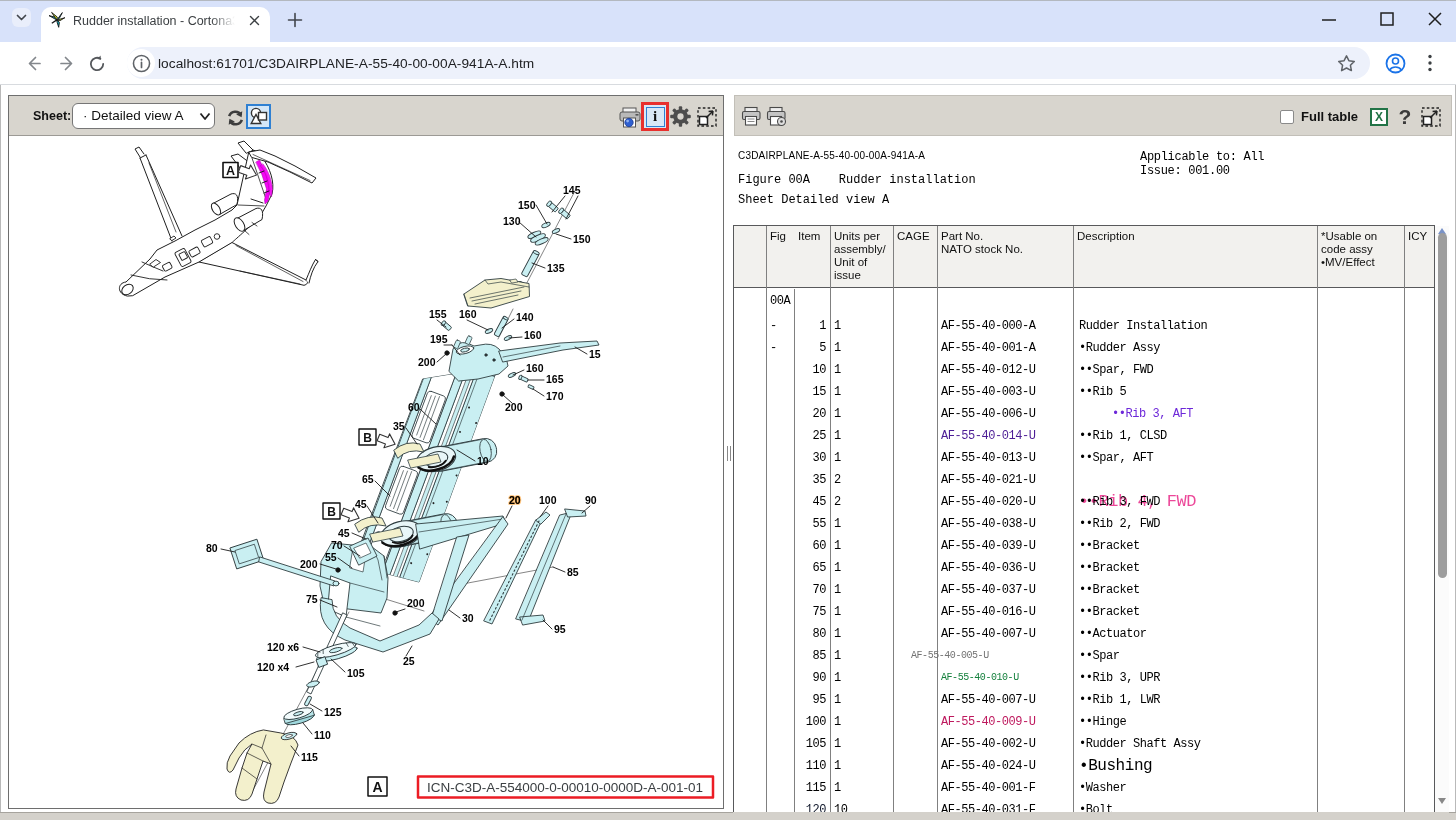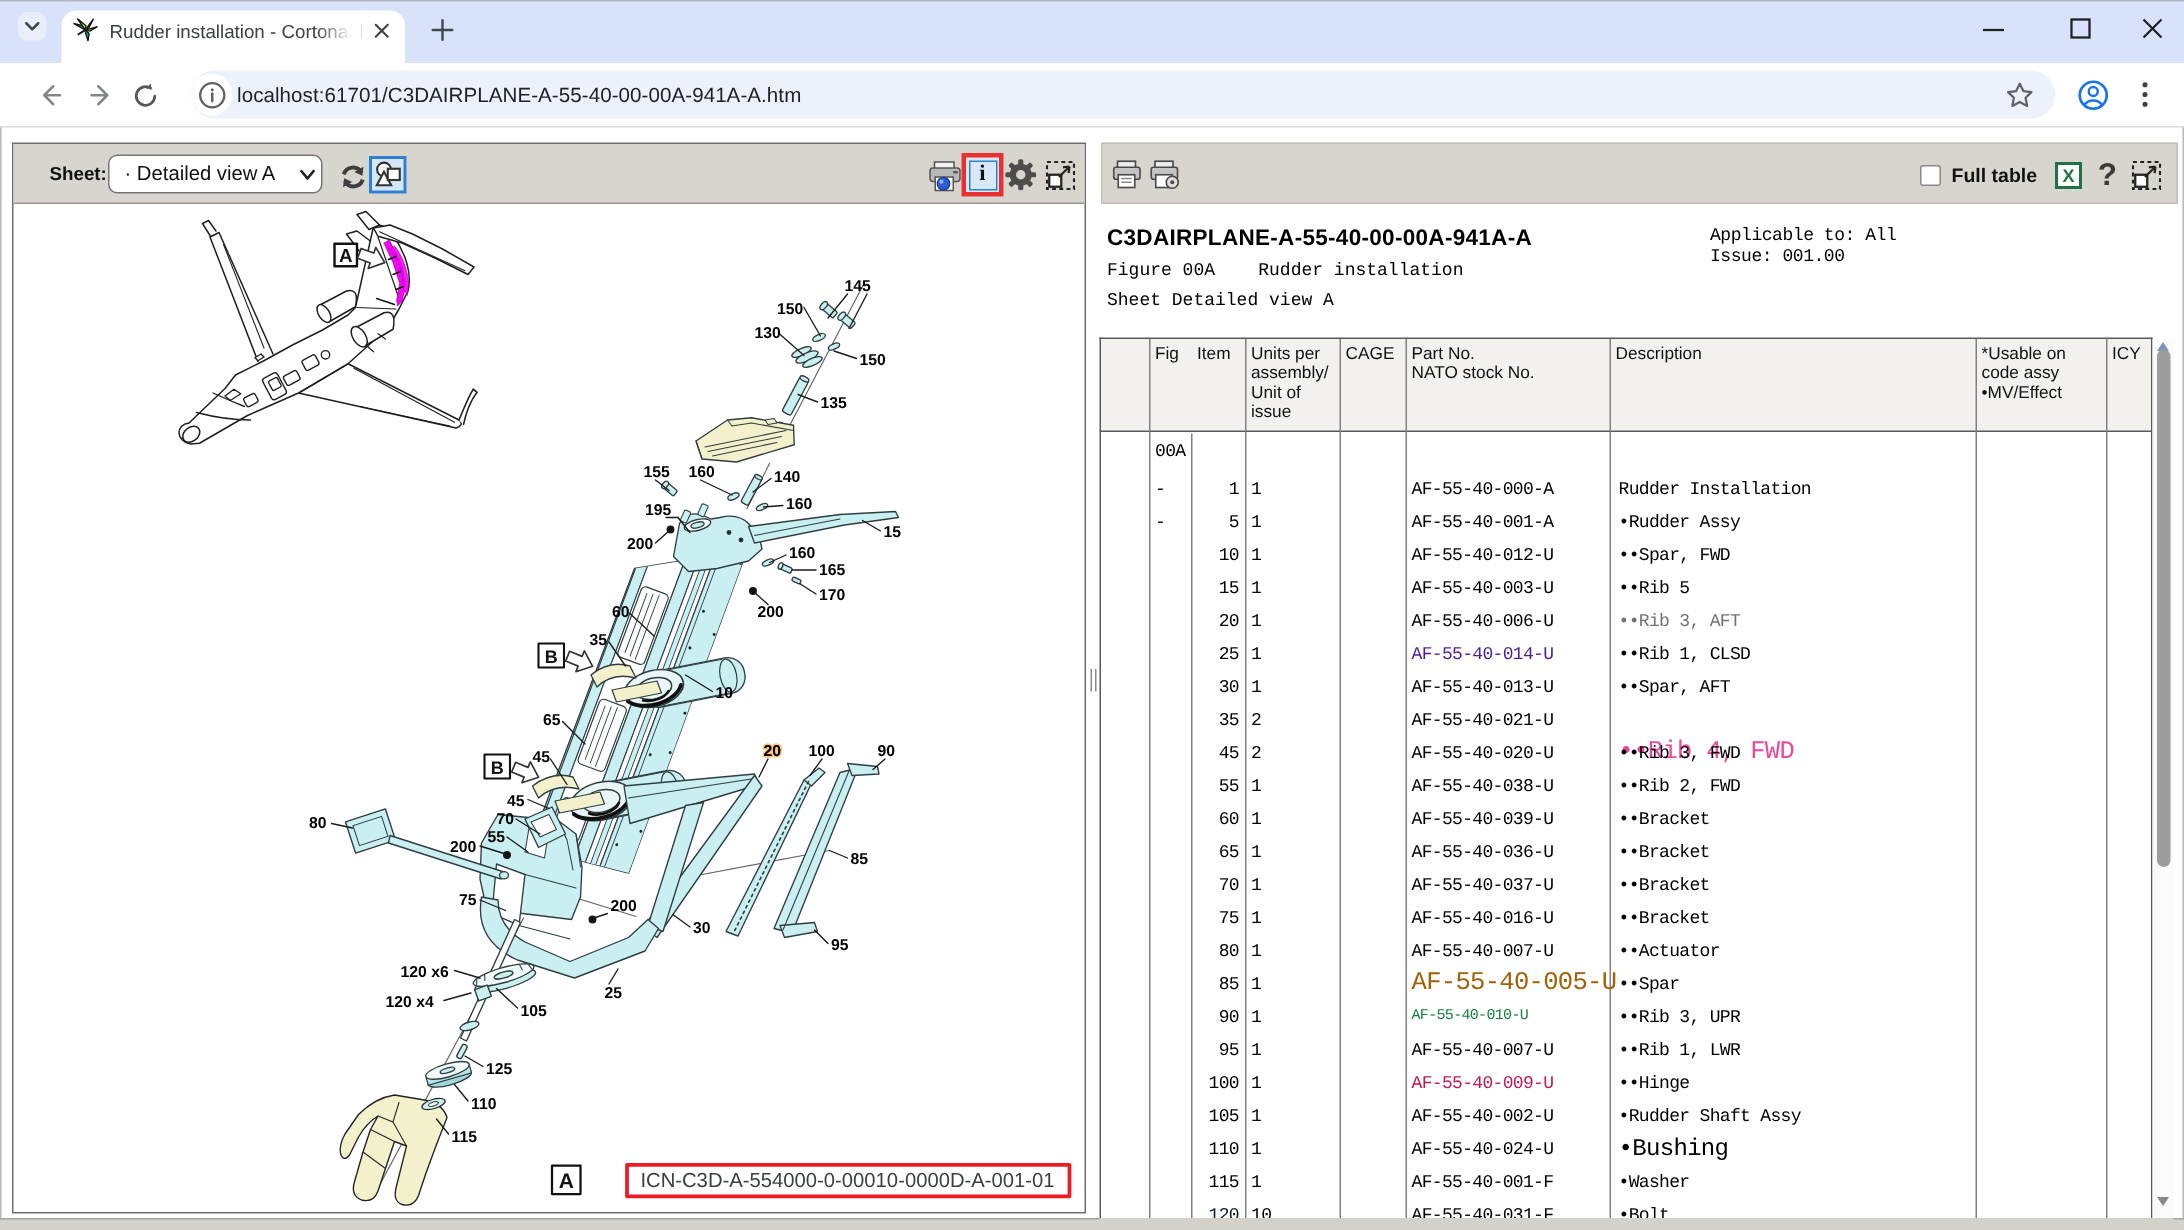--- a/index.html
+++ b/index.html
@@ -158,21 +158,21 @@
 <div class="abs" style="left:1280px;top:110px;width:14px;height:14px;background:#fff;border:1.5px solid #8a8a8a;border-radius:2px"></div>
 <div class="abs" style="left:1301px;top:104px;width:70px;height:26px;font-weight:bold;font-size:13px;line-height:26px;color:#111">Full table</div>
 <div class="abs" style="left:1370px;top:108px;width:18px;height:18px;background:#fff;border:2px solid #217346;color:#217346;font-weight:bold;font-size:12px;line-height:14px;text-align:center">X</div>
 <div class="abs" style="left:1396px;top:103px;width:18px;height:28px;font-weight:bold;font-size:21px;line-height:28px;color:#3a3a3a;text-align:center">?</div>
 <svg class="abs" style="left:1420px;top:106px" width="22" height="22" viewBox="0 0 22 22">
 <rect x="2" y="2" width="18" height="18" fill="none" stroke="#222" stroke-width="1.4" stroke-dasharray="2.6 2.2"></rect>
 <rect x="3.5" y="10.5" width="8" height="8" fill="#fff" stroke="#222" stroke-width="1.5"></rect>
 <path d="M10 12 L17 5 M17 5 L12.6 5.6 M17 5 L16.4 9.4" stroke="#222" stroke-width="1.5" fill="none"></path>
 </svg>
 
-<div class="abs" style="left:738px;top:150px;font-weight:bold;font-size:15px;color:#000;letter-spacing:.2px">C3DAIRPLANE-A-55-40-00-00A-941A-A</div>
+<div class="abs" style="left:738px;top:150px;font-weight:normal;font-size:10px;color:#000;letter-spacing:.2px">C3DAIRPLANE-A-55-40-00-00A-941A-A</div>
 <div class="abs mono" style="left:1140px;top:150px;width:300px;font-size:12px;line-height:14px;color:#000;text-align:left;letter-spacing:-0.3px">Applicable to: All<br>Issue: 001.00</div>
 <div class="abs mono" style="left:738px;top:173px;font-size:12px;color:#000;white-space:pre">Figure 00A    Rudder installation</div>
 <div class="abs mono" style="left:738px;top:193px;font-size:12px;color:#000">Sheet Detailed view A</div>
 
 <div class="abs" style="left:733px;top:225px;width:702px;height:588px;border:1px solid #58595b;border-bottom:none;background:#fff;overflow:hidden"></div>
 <div class="abs" style="left:734px;top:226px;width:700px;height:62px;background:#f2f1ee;border-bottom:1px solid #58595b"></div>
 <div class="abs" style="left:766px;top:226px;width:1px;height:586px;background:#808080"></div>
 <div class="abs" style="left:794px;top:289px;width:1px;height:523px;background:#808080"></div>
 <div class="abs" style="left:830px;top:226px;width:1px;height:586px;background:#808080"></div>
 <div class="abs" style="left:893px;top:226px;width:1px;height:586px;background:#808080"></div>
@@ -203,21 +203,21 @@
 <div class="abs mono" style="left:834px;top:359px;font-size:12px;line-height:22px;letter-spacing:-0.45px;color:#000;white-space:pre">1</div>
 <div class="abs mono" style="left:941px;top:359px;font-size:12px;line-height:22px;letter-spacing:-0.45px;color:#000;white-space:pre">AF-55-40-012-U</div>
 <div class="abs mono" style="left:1079px;top:359px;font-size:12px;line-height:22px;letter-spacing:-0.45px;color:#000;white-space:pre">••Spar, FWD</div>
 <div class="abs mono" style="left:794px;top:381px;width:32px;text-align:right;font-size:12px;line-height:22px;letter-spacing:-0.45px;color:#000;white-space:pre">15</div>
 <div class="abs mono" style="left:834px;top:381px;font-size:12px;line-height:22px;letter-spacing:-0.45px;color:#000;white-space:pre">1</div>
 <div class="abs mono" style="left:941px;top:381px;font-size:12px;line-height:22px;letter-spacing:-0.45px;color:#000;white-space:pre">AF-55-40-003-U</div>
 <div class="abs mono" style="left:1079px;top:381px;font-size:12px;line-height:22px;letter-spacing:-0.45px;color:#000;white-space:pre">••Rib 5</div>
 <div class="abs mono" style="left:794px;top:403px;width:32px;text-align:right;font-size:12px;line-height:22px;letter-spacing:-0.45px;color:#000;white-space:pre">20</div>
 <div class="abs mono" style="left:834px;top:403px;font-size:12px;line-height:22px;letter-spacing:-0.45px;color:#000;white-space:pre">1</div>
 <div class="abs mono" style="left:941px;top:403px;font-size:12px;line-height:22px;letter-spacing:-0.45px;color:#000;white-space:pre">AF-55-40-006-U</div>
-<div class="abs mono" style="left:1079px;top:403px;font-size:12px;line-height:22px;letter-spacing:-0.45px;color:#737373;white-space:pre">••Rib 3, AFT</div>
+<div class="abs mono" style="left:1112px;top:403px;font-size:12px;line-height:22px;letter-spacing:-0.45px;color:#6d28d9;white-space:pre">••Rib 3, AFT</div>
 <div class="abs mono" style="left:794px;top:425px;width:32px;text-align:right;font-size:12px;line-height:22px;letter-spacing:-0.45px;color:#000;white-space:pre">25</div>
 <div class="abs mono" style="left:834px;top:425px;font-size:12px;line-height:22px;letter-spacing:-0.45px;color:#000;white-space:pre">1</div>
 <div class="abs mono" style="left:941px;top:425px;font-size:12px;line-height:22px;letter-spacing:-0.45px;color:#4c1d95;white-space:pre">AF-55-40-014-U</div>
 <div class="abs mono" style="left:1079px;top:425px;font-size:12px;line-height:22px;letter-spacing:-0.45px;color:#000;white-space:pre">••Rib 1, CLSD</div>
 <div class="abs mono" style="left:794px;top:447px;width:32px;text-align:right;font-size:12px;line-height:22px;letter-spacing:-0.45px;color:#000;white-space:pre">30</div>
 <div class="abs mono" style="left:834px;top:447px;font-size:12px;line-height:22px;letter-spacing:-0.45px;color:#000;white-space:pre">1</div>
 <div class="abs mono" style="left:941px;top:447px;font-size:12px;line-height:22px;letter-spacing:-0.45px;color:#000;white-space:pre">AF-55-40-013-U</div>
 <div class="abs mono" style="left:1079px;top:447px;font-size:12px;line-height:22px;letter-spacing:-0.45px;color:#000;white-space:pre">••Spar, AFT</div>
 <div class="abs mono" style="left:794px;top:469px;width:32px;text-align:right;font-size:12px;line-height:22px;letter-spacing:-0.45px;color:#000;white-space:pre">35</div>
 <div class="abs mono" style="left:834px;top:469px;font-size:12px;line-height:22px;letter-spacing:-0.45px;color:#000;white-space:pre">2</div>
@@ -246,21 +246,21 @@
 <div class="abs mono" style="left:794px;top:601px;width:32px;text-align:right;font-size:12px;line-height:22px;letter-spacing:-0.45px;color:#000;white-space:pre">75</div>
 <div class="abs mono" style="left:834px;top:601px;font-size:12px;line-height:22px;letter-spacing:-0.45px;color:#000;white-space:pre">1</div>
 <div class="abs mono" style="left:941px;top:601px;font-size:12px;line-height:22px;letter-spacing:-0.45px;color:#000;white-space:pre">AF-55-40-016-U</div>
 <div class="abs mono" style="left:1079px;top:601px;font-size:12px;line-height:22px;letter-spacing:-0.45px;color:#000;white-space:pre">••Bracket</div>
 <div class="abs mono" style="left:794px;top:623px;width:32px;text-align:right;font-size:12px;line-height:22px;letter-spacing:-0.45px;color:#000;white-space:pre">80</div>
 <div class="abs mono" style="left:834px;top:623px;font-size:12px;line-height:22px;letter-spacing:-0.45px;color:#000;white-space:pre">1</div>
 <div class="abs mono" style="left:941px;top:623px;font-size:12px;line-height:22px;letter-spacing:-0.45px;color:#000;white-space:pre">AF-55-40-007-U</div>
 <div class="abs mono" style="left:1079px;top:623px;font-size:12px;line-height:22px;letter-spacing:-0.45px;color:#000;white-space:pre">••Actuator</div>
 <div class="abs mono" style="left:794px;top:645px;width:32px;text-align:right;font-size:12px;line-height:22px;letter-spacing:-0.45px;color:#000;white-space:pre">85</div>
 <div class="abs mono" style="left:834px;top:645px;font-size:12px;line-height:22px;letter-spacing:-0.45px;color:#000;white-space:pre">1</div>
-<div class="abs mono" style="left:941px;top:645px;font-size:17px;line-height:22px;letter-spacing:-0.45px;color:#a16207;white-space:pre">AF-55-40-005-U</div>
+<div class="abs mono" style="left:911px;top:645px;font-size:10px;line-height:22px;letter-spacing:-0.45px;color:#737373;white-space:pre">AF-55-40-005-U</div>
 <div class="abs mono" style="left:1079px;top:645px;font-size:12px;line-height:22px;letter-spacing:-0.45px;color:#000;white-space:pre">••Spar</div>
 <div class="abs mono" style="left:794px;top:667px;width:32px;text-align:right;font-size:12px;line-height:22px;letter-spacing:-0.45px;color:#000;white-space:pre">90</div>
 <div class="abs mono" style="left:834px;top:667px;font-size:12px;line-height:22px;letter-spacing:-0.45px;color:#000;white-space:pre">1</div>
 <div class="abs mono" style="left:941px;top:667px;font-size:10px;line-height:22px;letter-spacing:-0.45px;color:#15803d;white-space:pre">AF-55-40-010-U</div>
 <div class="abs mono" style="left:1079px;top:667px;font-size:12px;line-height:22px;letter-spacing:-0.45px;color:#000;white-space:pre">••Rib 3, UPR</div>
 <div class="abs mono" style="left:794px;top:689px;width:32px;text-align:right;font-size:12px;line-height:22px;letter-spacing:-0.45px;color:#000;white-space:pre">95</div>
 <div class="abs mono" style="left:834px;top:689px;font-size:12px;line-height:22px;letter-spacing:-0.45px;color:#000;white-space:pre">1</div>
 <div class="abs mono" style="left:941px;top:689px;font-size:12px;line-height:22px;letter-spacing:-0.45px;color:#000;white-space:pre">AF-55-40-007-U</div>
 <div class="abs mono" style="left:1079px;top:689px;font-size:12px;line-height:22px;letter-spacing:-0.45px;color:#000;white-space:pre">••Rib 1, LWR</div>
 <div class="abs mono" style="left:794px;top:711px;width:32px;text-align:right;font-size:12px;line-height:22px;letter-spacing:-0.45px;color:#000;white-space:pre">100</div>

